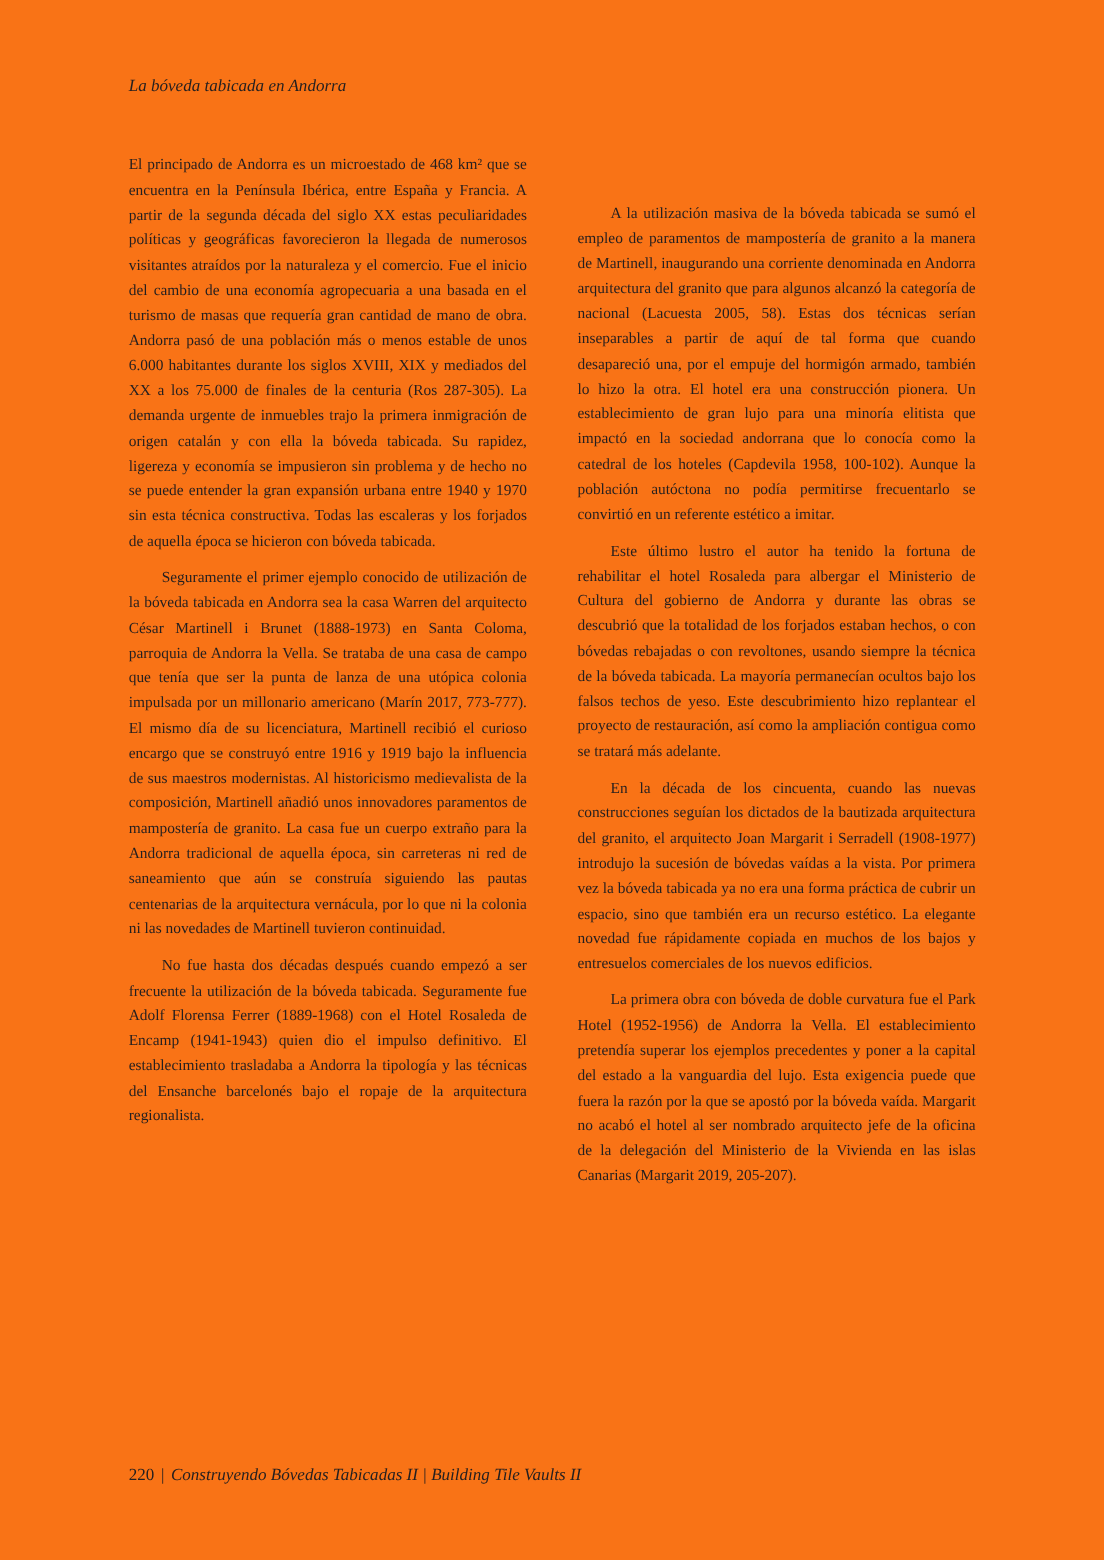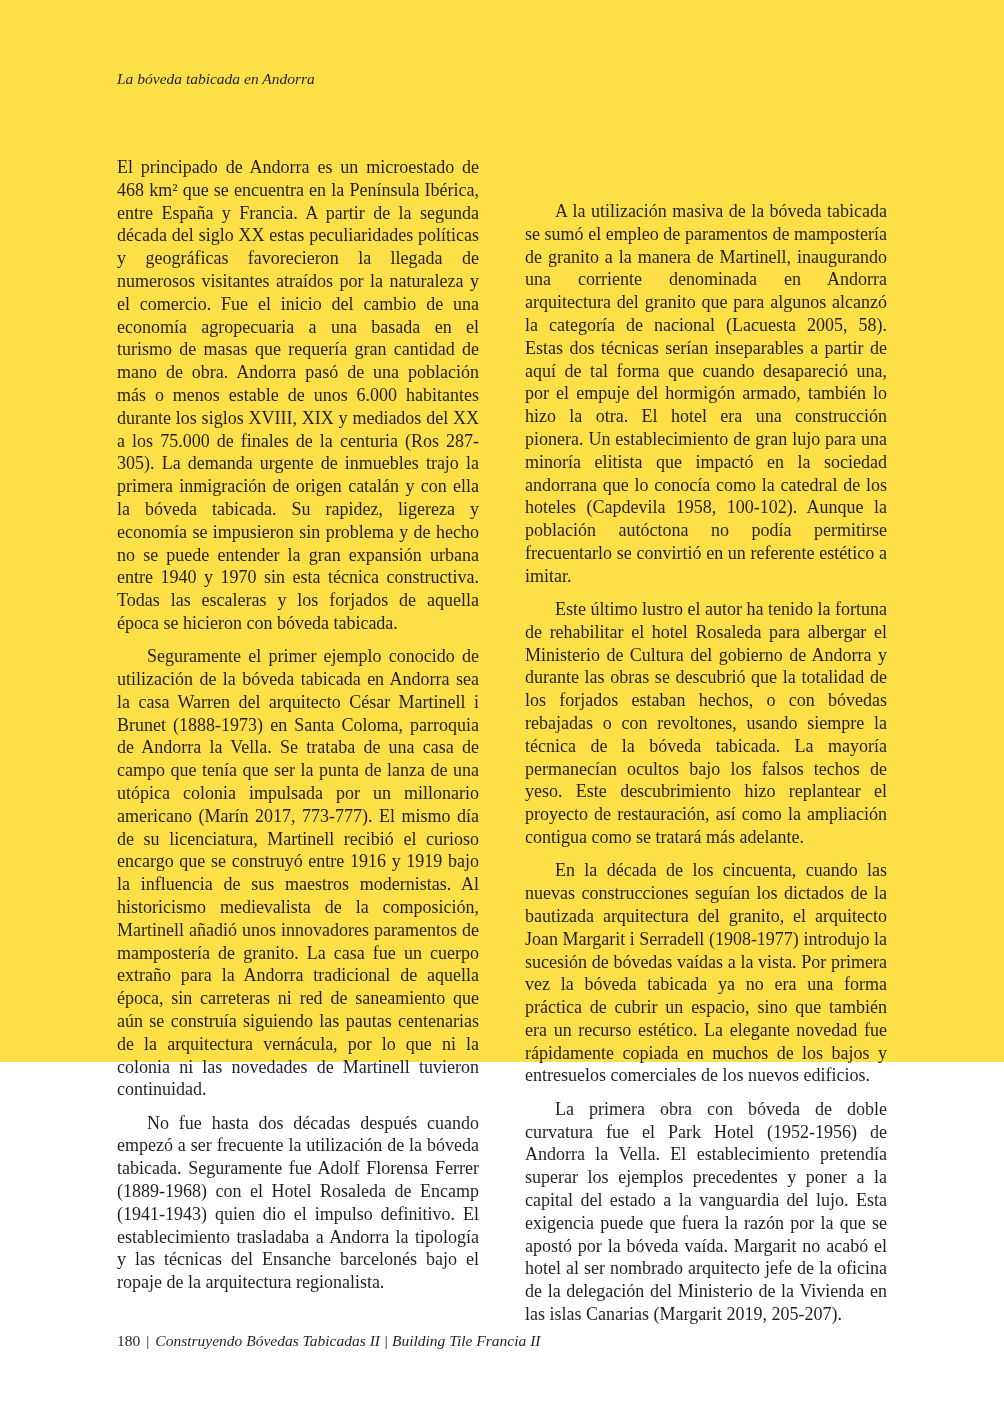--- a/index.html
+++ b/index.html
@@ -1,19 +1,19 @@
 <!DOCTYPE html>
 <html><head>
 <meta charset="utf-8">
 <style>
   html, body { margin: 0; padding: 0; background: #ffffff; }
   body { width: 1004px; height: 1418px; position: relative; overflow: hidden; }
-  .page { position: absolute; left: 0; top: 0; width: 1004px; height: 1062px; background: #fde047; color: #231f20; font-family: "Liberation Serif", "DejaVu Serif", serif; }
+  .page { position: absolute; left: 0; top: 0; width: 1004px; height: 1418px; background: #f97316; color: #231f20; font-family: "Liberation Serif", "DejaVu Serif", serif; }
   .running-head { position: absolute; left: 117px; top: 70px; font-style: italic; font-size: 15.5px; color: #231f20; }
-  .col { position: absolute; top: 156px; width: 362px; font-size: 18px; line-height: 22.8px; text-align: justify; hyphens: manual; }
+  .col { position: absolute; top: 140px; width: 362px; font-size: 14px; line-height: 22.8px; text-align: justify; hyphens: manual; }
   .col-left { left: 117px; }
   .col-right { left: 525px; margin-top: 44px; }
   .col p { margin: 0 0 10.5px 0; text-indent: 30px; }
   .col p.first { text-indent: 0; }
   .footer { position: absolute; left: 117px; top: 1332px; font-size: 15.5px; color: #231f20; }
   .footer .title { font-style: italic; }
   .footer .sep { margin: 0 6px; }
 </style>
 </head>
 <body>
@@ -28,15 +28,15 @@
   </div>
 
   <div class="col col-right">
     <p>A la utilización masiva de la bóveda tabicada se sumó el empleo de paramentos de mampostería de granito a la manera de Martinell, inaugurando una corriente denominada en Andorra arquitectura del granito que para algunos alcanzó la categoría de nacional (Lacuesta 2005, 58). Estas dos técnicas serían inseparables a partir de aquí de tal forma que cuando desapareció una, por el empuje del hormigón armado, también lo hizo la otra. El hotel era una construcción pionera. Un establecimiento de gran lujo para una minoría elitista que impactó en la sociedad andorrana que lo conocía como la catedral de los hoteles (Capdevila 1958, 100-102). Aunque la población autóctona no podía permitirse frecuentarlo se convirtió en un referente estético a imitar.</p>
     <p>Este último lustro el autor ha tenido la fortuna de rehabilitar el hotel Rosaleda para albergar el Ministerio de Cultura del gobierno de Andorra y durante las obras se descubrió que la totalidad de los forjados estaban hechos, o con bóvedas rebajadas o con revoltones, usando siempre la técnica de la bóveda tabicada. La mayoría permanecían ocultos bajo los falsos techos de yeso. Este descubrimiento hizo replantear el proyecto de restauración, así como la ampliación contigua como se tratará más adelante.</p>
     <p>En la década de los cincuenta, cuando las nuevas construcciones seguían los dictados de la bautizada arquitectura del granito, el arquitecto Joan Margarit i Serradell (1908-1977) introdujo la sucesión de bóvedas vaídas a la vista. Por primera vez la bóveda tabicada ya no era una forma práctica de cubrir un espacio, sino que también era un recurso estético. La elegante novedad fue rápidamente copiada en muchos de los bajos y entresuelos comerciales de los nuevos edificios.</p>
     <p>La primera obra con bóveda de doble curvatura fue el Park Hotel (1952-1956) de Andorra la Vella. El establecimiento pretendía superar los ejemplos precedentes y poner a la capital del estado a la vanguardia del lujo. Esta exigencia puede que fuera la razón por la que se apostó por la bóveda vaída. Margarit no acabó el hotel al ser nombrado arquitecto jefe de la oficina de la delegación del Ministerio de la Vivienda en las islas Canarias (Margarit 2019, 205-207).</p>
   </div>
 
   <div class="footer">
-    <span>180</span><span class="sep">|</span><span class="title">Construyendo Bóvedas Tabicadas II | Building Tile Francia II</span>
+    <span>220</span><span class="sep">|</span><span class="title">Construyendo Bóvedas Tabicadas II | Building Tile Vaults II</span>
   </div>
 </div>
 
 </body></html>

